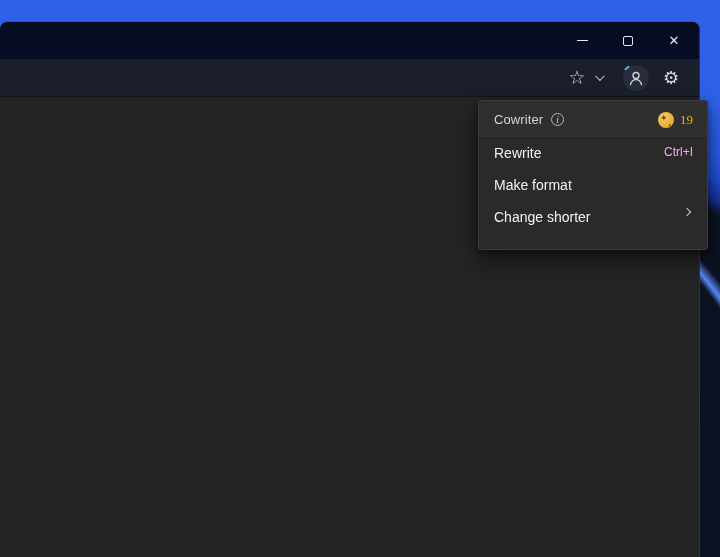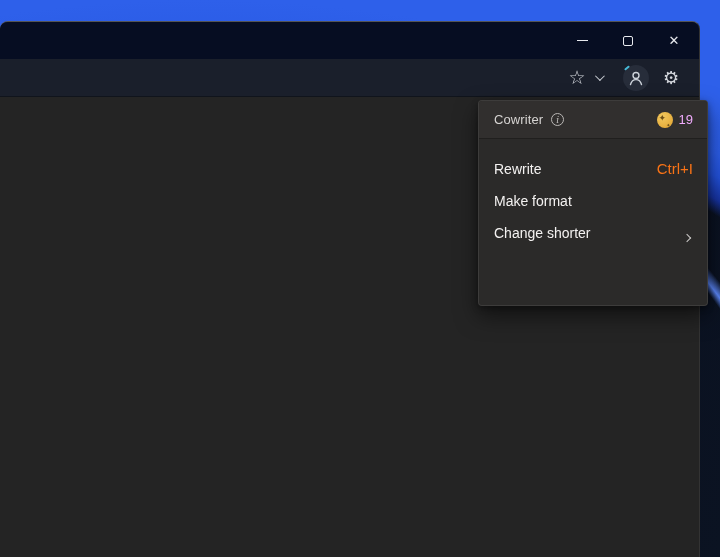--- a/index.html
+++ b/index.html
@@ -70,21 +70,21 @@
   .account-accent {
     position: absolute; left: 1px; top: 2px; width: 6px; height: 2px;
     background: #46b9d6; border-radius: 1px; transform: rotate(-40deg);
   }
   .gear-btn { width: 26px; font-size: 18px; line-height: 1; font-family: "DejaVu Sans", sans-serif; }
 
   .content-area { flex: 1 1 auto; background: #242424; }
 
   
   .cowriter-menu {
-    position: absolute; left: 478px; top: 100px; width: 230px; height: 206px;
+    position: absolute; left: 478px; top: 100px; width: 230px; height: 150px;
     background: #2b2a29;
     border: 1px solid rgba(255,255,255,0.085);
     border-radius: 4px;
     box-shadow: 0 10px 22px rgba(0,0,0,0.5), 0 2px 6px rgba(0,0,0,0.35);
     overflow: hidden;
     display: flex; flex-direction: column;
   }
   .menu-header {
     height: 38px; flex: 0 0 38px;
     background: #312f2e;
@@ -106,30 +106,30 @@
     position: relative; margin-right: 6px;
   }
   .coin-icon .spark-big {
     position: absolute; left: 2px; top: 0px; font-size: 9px; line-height: 13px; color: #6e4f16;
     font-family: "DejaVu Sans", sans-serif;
   }
   .coin-icon .spark-small {
     position: absolute; right: 2px; bottom: 0px; font-size: 5px; line-height: 6px; color: #6e4f16;
     font-family: "DejaVu Sans", sans-serif;
   }
-  .credits-count { font-size: 13px; color: #f0abfc; }
+  .credits-count { font-size: 13px; color: #eab308; font-family: Liberation Serif, serif; }
 
   .menu-items { padding-top: 6px; }
   .menu-item {
-    height: 32px; display: flex; align-items: flex-end;
+    height: 32px; display: flex; align-items: flex-start;
     padding: 0 14px 0 15px; cursor: default; gap: 17px;
   }
   .menu-item-label { font-size: 14px; color: #f4f2f1; }
   .item-spacer { flex: 1; }
-  .shortcut { font-size: 15px; color: #f97316; margin-left: 44px; }
+  .shortcut { font-size: 12px; color: #f0abfc; margin-left: 44px; }
   .chev-right {
     width: 6px; height: 6px; border-right: 1.3px solid #cdcbc9; border-top: 1.3px solid #cdcbc9;
     transform: rotate(45deg); display: block; margin-right: 3px;
   }
 </style>
 </head>
 <body>
 
 <div class="desktop"></div>
 

